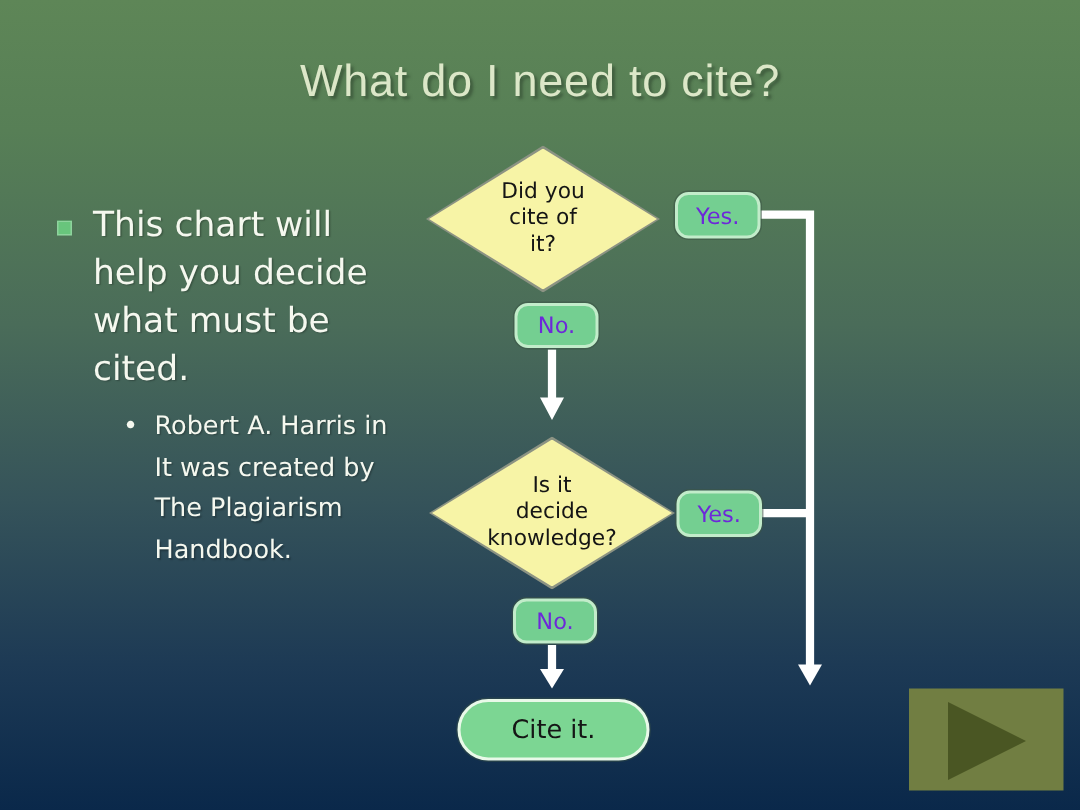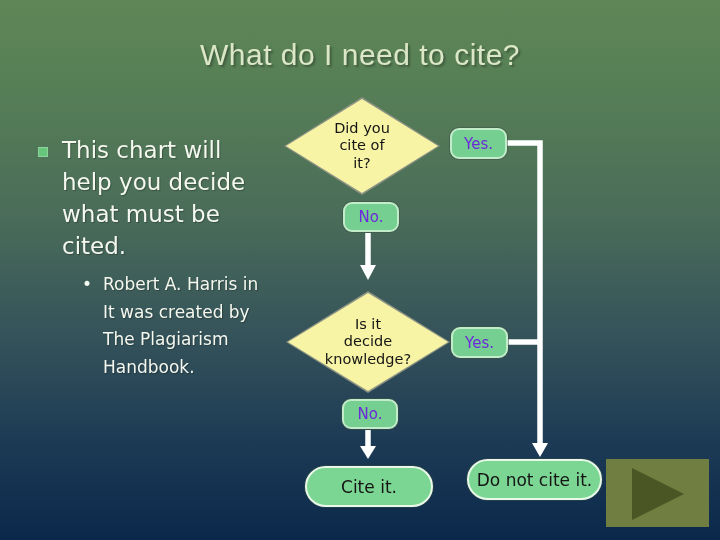--- a/index.html
+++ b/index.html
@@ -139,19 +139,18 @@
       <div>Is it</div>
       <div>decide</div>
       <div>knowledge?</div>
     </div>
   </div>
 
   <div id="yes2" class="pill">Yes.</div>
   <div id="no2" class="pill">No.</div>
 
   <div id="cite" class="stadium">Cite it.</div>
-  <div id="donotcite" class="stadium">Do not cite it.</div>
 
   <div class="nav-button">
     <div class="nav-triangle"></div>
   </div>
 
 </div>
 
 </body></html>

